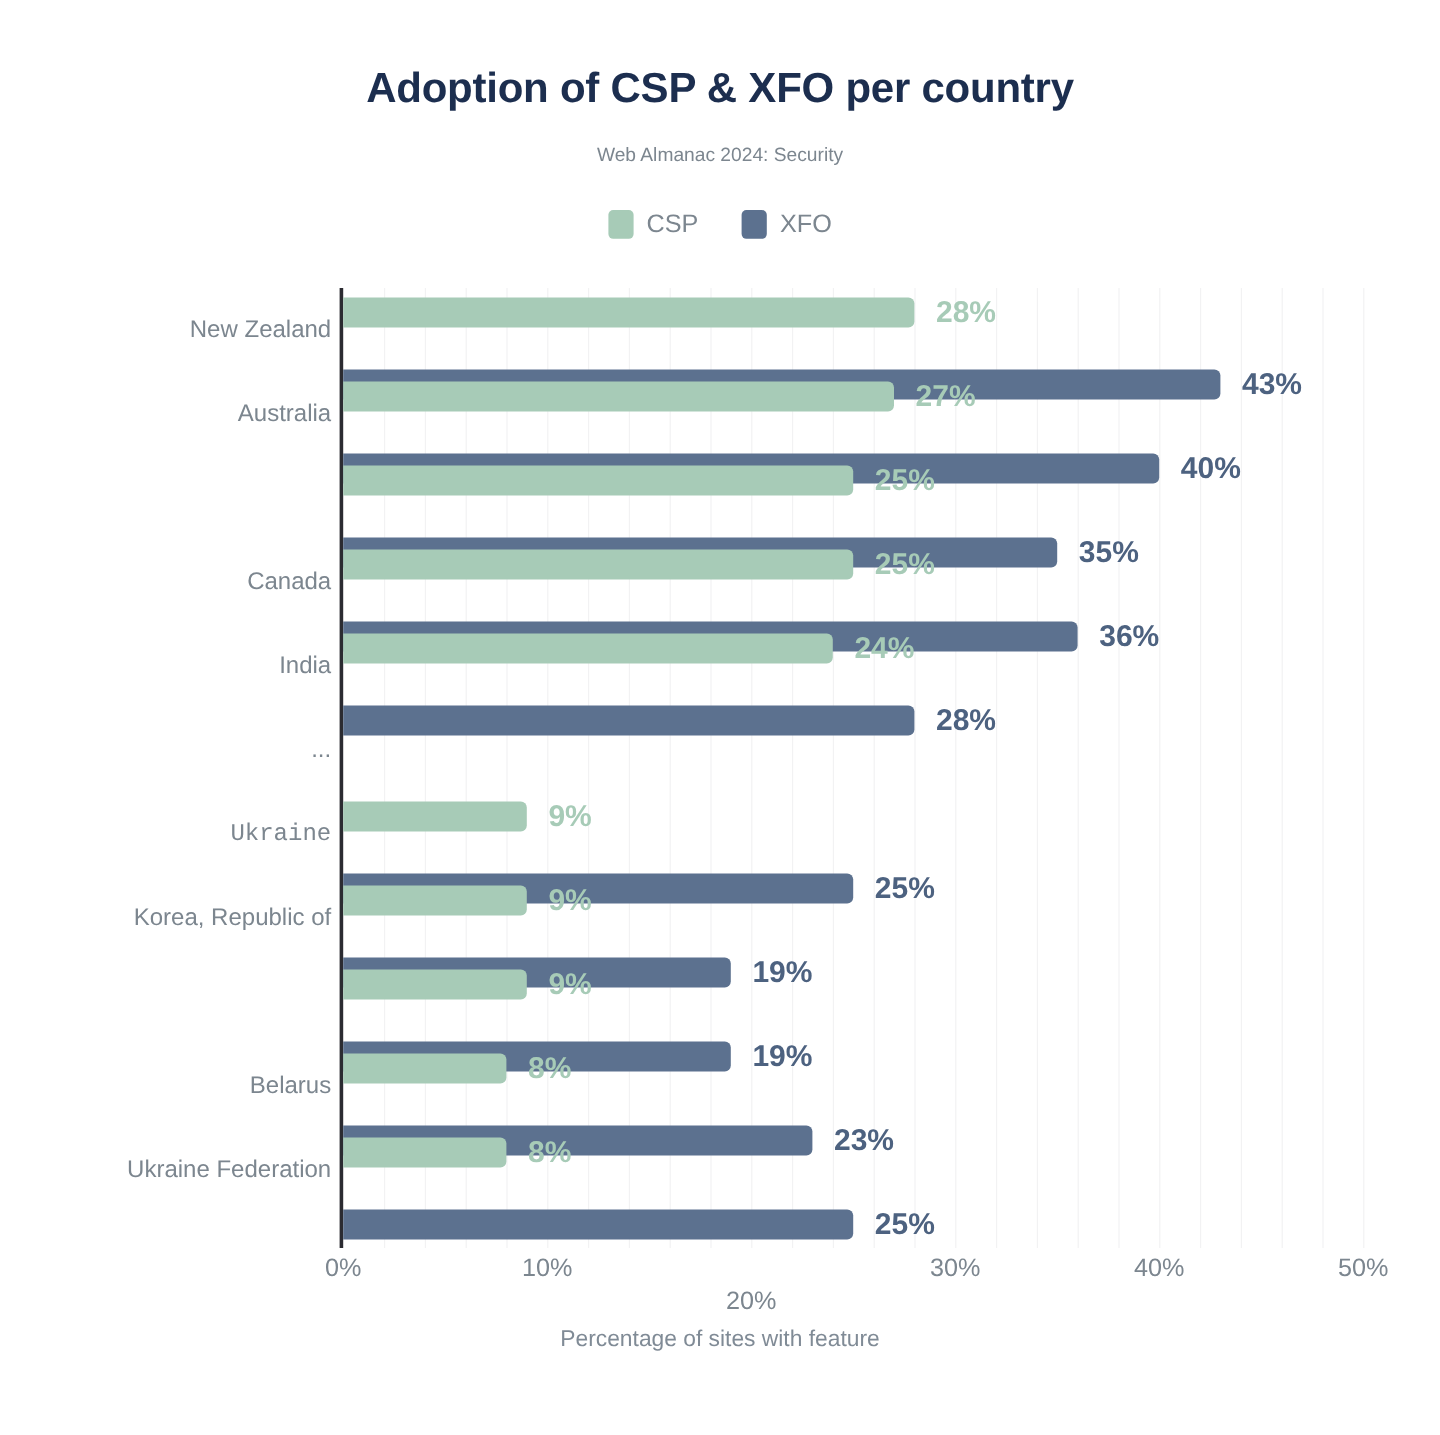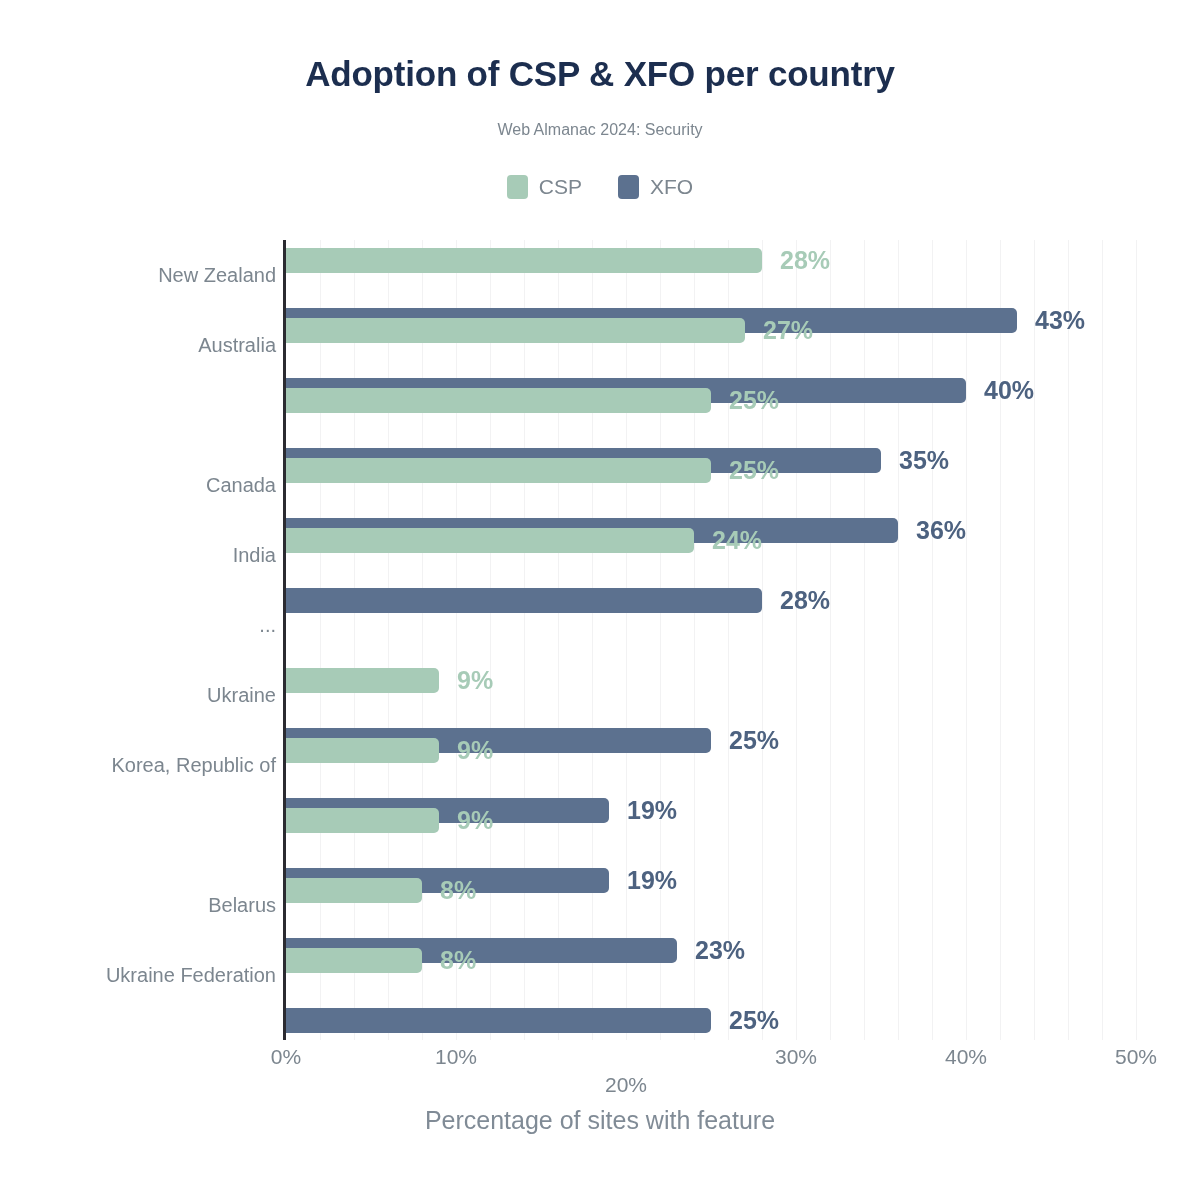--- a/index.html
+++ b/index.html
@@ -157,21 +157,21 @@
     font-size: 21px;
     color: #7c868f;
     white-space: nowrap;
   }
   #xaxis-title {
     position: absolute;
     top: 1106px;
     left: 0;
     width: 1200px;
     text-align: center;
-    font-size: 25px;
+    font-size: 19px;
     color: #808b96;
   }
 </style>
 </head>
 <body>
 
 <div id="chart-title">Adoption of CSP &amp; XFO per country</div>
 
 <div id="chart-subtitle">Web Almanac 2024: Security</div>
 
@@ -185,21 +185,21 @@
       <span class="legend-text">XFO</span>
     </div>
   </div>
 
 <div id="ylabels">
     <div class="ycat" style="top: 22.5px; white-space: nowrap;">New Zealand</div>
     <div class="ycat" style="top: 92.5px; white-space: nowrap;">Australia</div>
     <div class="ycat" style="top: 232.5px; white-space: nowrap;">Canada</div>
     <div class="ycat" style="top: 302.5px; white-space: nowrap;">India</div>
     <div class="ycat" style="top: 372.5px; white-space: nowrap;">...</div>
-    <div class="ycat" style="top: 442.5px; white-space: nowrap;">Ukraine</div>
+    <div class="ycat" style="top: 442.5px; white-space: nowrap; font-family: Liberation Mono, monospace;">Ukraine</div>
     <div class="ycat" style="top: 512.5px; white-space: nowrap;">Korea, Republic of</div>
     <div class="ycat" style="top: 652.5px; white-space: nowrap;">Belarus</div>
     <div class="ycat" style="top: 722.5px; white-space: nowrap;">Ukraine Federation</div>
   </div>
 
 <div id="yaxis-line"></div>
 
 <div id="plot">
   <div id="gridlines">
       <div class="gridline" style="left: 34px;"></div>

